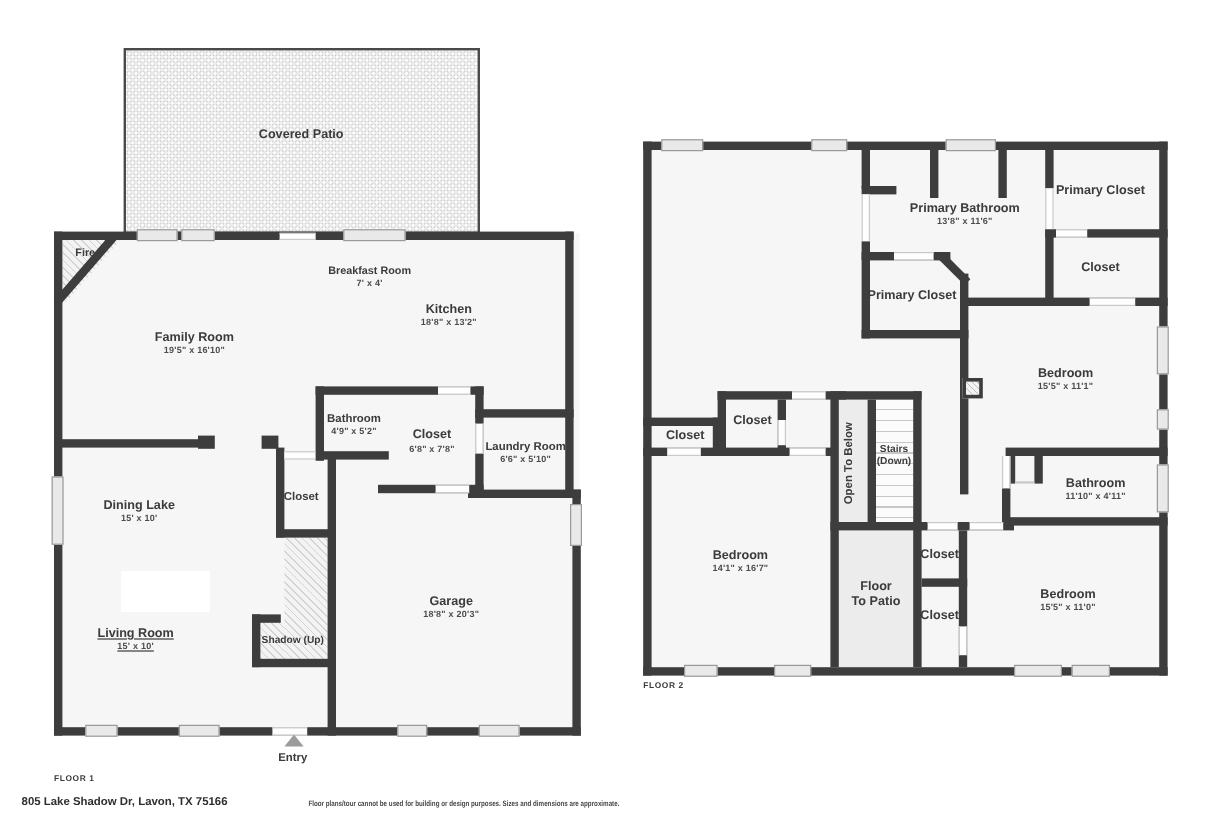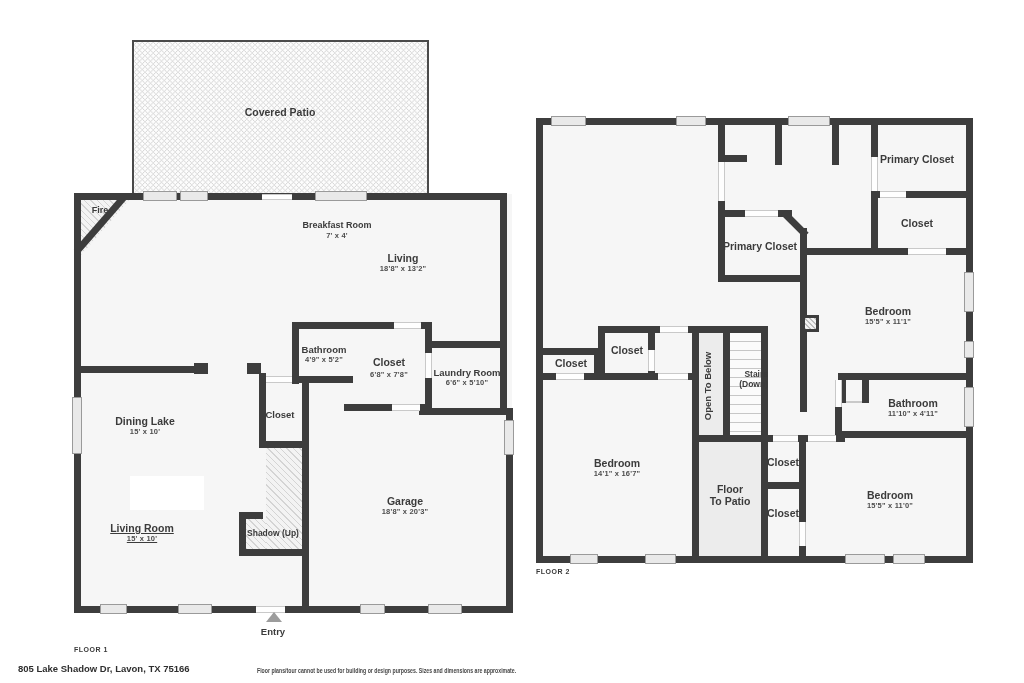--- a/index.html
+++ b/index.html
@@ -36,21 +36,21 @@
             border-right:8px solid transparent;border-bottom:10px solid #9c9c9c;}
   .chimney{position:absolute;border:3px solid #3d3d3d;box-sizing:border-box;background-color:#f3f3f3;
            background-image:repeating-linear-gradient(45deg, rgba(70,70,70,.3) 0 1px, transparent 1px 3.5px);}
   .vtext{position:absolute;text-align:center;font-weight:700;font-size:9.5px;color:#3b3b3b;transform:rotate(-90deg);}
 </style>
 </head>
 <body>
 
 <div class="canvas">
 
-  <div class="abs" style="left:0;top:0;width:512px;height:683px;margin-left:29px;">
+  <div class="abs" style="left:0;top:0;width:512px;height:683px;">
 
     <div class="patio" style="left:103px;top:40px;width:297px;height:155px;"></div>
     <div class="rlabel" style="left:151px;top:106px;width:200px;">
       <div class="rname">Covered Patio</div>
     </div>
 
     <div class="fill" style="left:46px;top:194px;width:437px;height:418px;"></div>
 
     <div class="firetri hatch" style="left:52px;top:200px;width:48px;height:55px;"></div>
     <div class="diag" style="left:98px;top:199px;width:73px;height:7px;transform:rotate(131deg);"></div>
@@ -103,22 +103,26 @@
     <div class="entrytri" style="left:237px;top:612px;"></div>
 
     <div class="rlabel" style="left:50px;top:205px;width:42px;">
       <div class="rname sm">Fire</div>
     </div>
     <div class="rlabel" style="left:248px;top:220px;width:120px;">
       <div class="rname sm">Breakfast Room</div>
       <div class="rdims">7' x 4'</div>
     </div>
     <div class="rlabel" style="left:314px;top:252px;width:120px;">
-      <div class="rname">Living</div>
+      <div class="rname">Kitchen</div>
       <div class="rdims">18'8" x 13'2"</div>
+    </div>
+    <div class="rlabel" style="left:92px;top:275px;width:140px;">
+      <div class="rname">Family Room</div>
+      <div class="rdims">19'5" x 16'10"</div>
     </div>
     <div class="rlabel" style="left:255px;top:344px;width:80px;">
       <div class="rname xs">Bathroom</div>
       <div class="rdims">4'9" x 5'2"</div>
     </div>
     <div class="rlabel" style="left:320px;top:356px;width:80px;">
       <div class="rname">Closet</div>
       <div class="rdims" style="margin-top:3px;">6'8" x 7'8"</div>
     </div>
     <div class="rlabel" style="left:397px;top:367px;width:82px;">
@@ -214,41 +218,45 @@
     <div class="win" style="left:676px;top:116px;width:30px;height:10px;"></div>
     <div class="win" style="left:788px;top:116px;width:42px;height:10px;"></div>
     <div class="win" style="left:570px;top:554px;width:28px;height:10px;"></div>
     <div class="win" style="left:645px;top:554px;width:31px;height:10px;"></div>
     <div class="win" style="left:845px;top:554px;width:40px;height:10px;"></div>
     <div class="win" style="left:893px;top:554px;width:32px;height:10px;"></div>
     <div class="win" style="left:964px;top:272px;width:10px;height:40px;"></div>
     <div class="win" style="left:964px;top:341px;width:10px;height:17px;"></div>
     <div class="win" style="left:964px;top:387px;width:10px;height:40px;"></div>
 
+    <div class="rlabel" style="left:734px;top:168px;width:140px;">
+      <div class="rname">Primary Bathroom</div>
+      <div class="rdims">13'8" x 11'6"</div>
+    </div>
     <div class="rlabel" style="left:857px;top:153px;width:120px;">
       <div class="rname">Primary Closet</div>
     </div>
     <div class="rlabel" style="left:877px;top:217px;width:80px;">
       <div class="rname">Closet</div>
     </div>
     <div class="rlabel" style="left:700px;top:240px;width:120px;">
       <div class="rname">Primary Closet</div>
     </div>
     <div class="rlabel" style="left:828px;top:305px;width:120px;">
       <div class="rname">Bedroom</div>
       <div class="rdims">15'5" x 11'1"</div>
     </div>
     <div class="rlabel" style="left:540px;top:357px;width:62px;">
       <div class="rname">Closet</div>
     </div>
     <div class="rlabel" style="left:596px;top:344px;width:62px;">
       <div class="rname">Closet</div>
     </div>
     <div class="vtext" style="left:653px;top:380px;width:110px;height:12px;">Open To Below</div>
-    <div class="rlabel" style="left:722px;top:369px;width:46px;text-align:right;">
+    <div class="rlabel" style="left:722px;top:369px;width:46px;">
       <div class="rname" style="font-size:8.5px;">Stairs</div>
       <div class="rname" style="font-size:8.5px;">(Down)</div>
     </div>
     <div class="rlabel" style="left:853px;top:397px;width:120px;">
       <div class="rname">Bathroom</div>
       <div class="rdims">11'10" x 4'11"</div>
     </div>
     <div class="rlabel" style="left:557px;top:457px;width:120px;">
       <div class="rname">Bedroom</div>
       <div class="rdims">14'1" x 16'7"</div>

